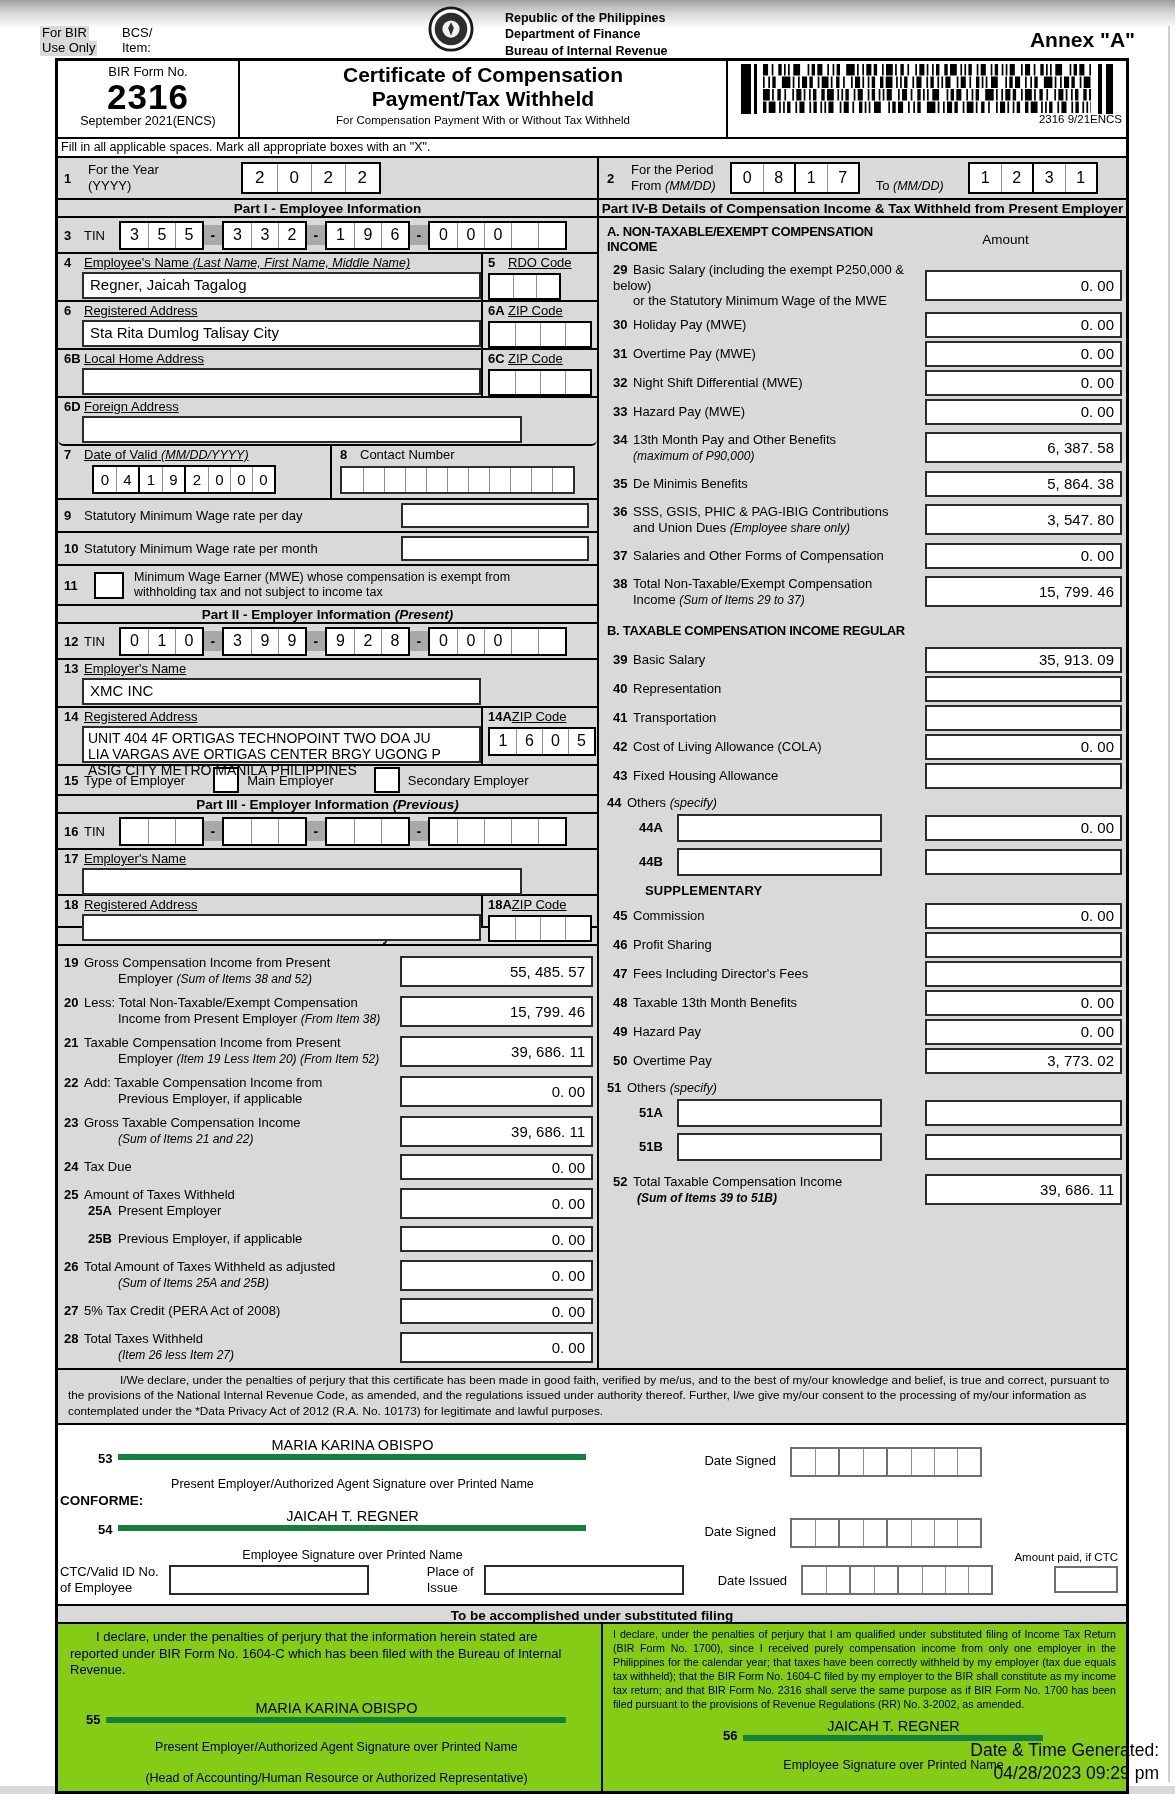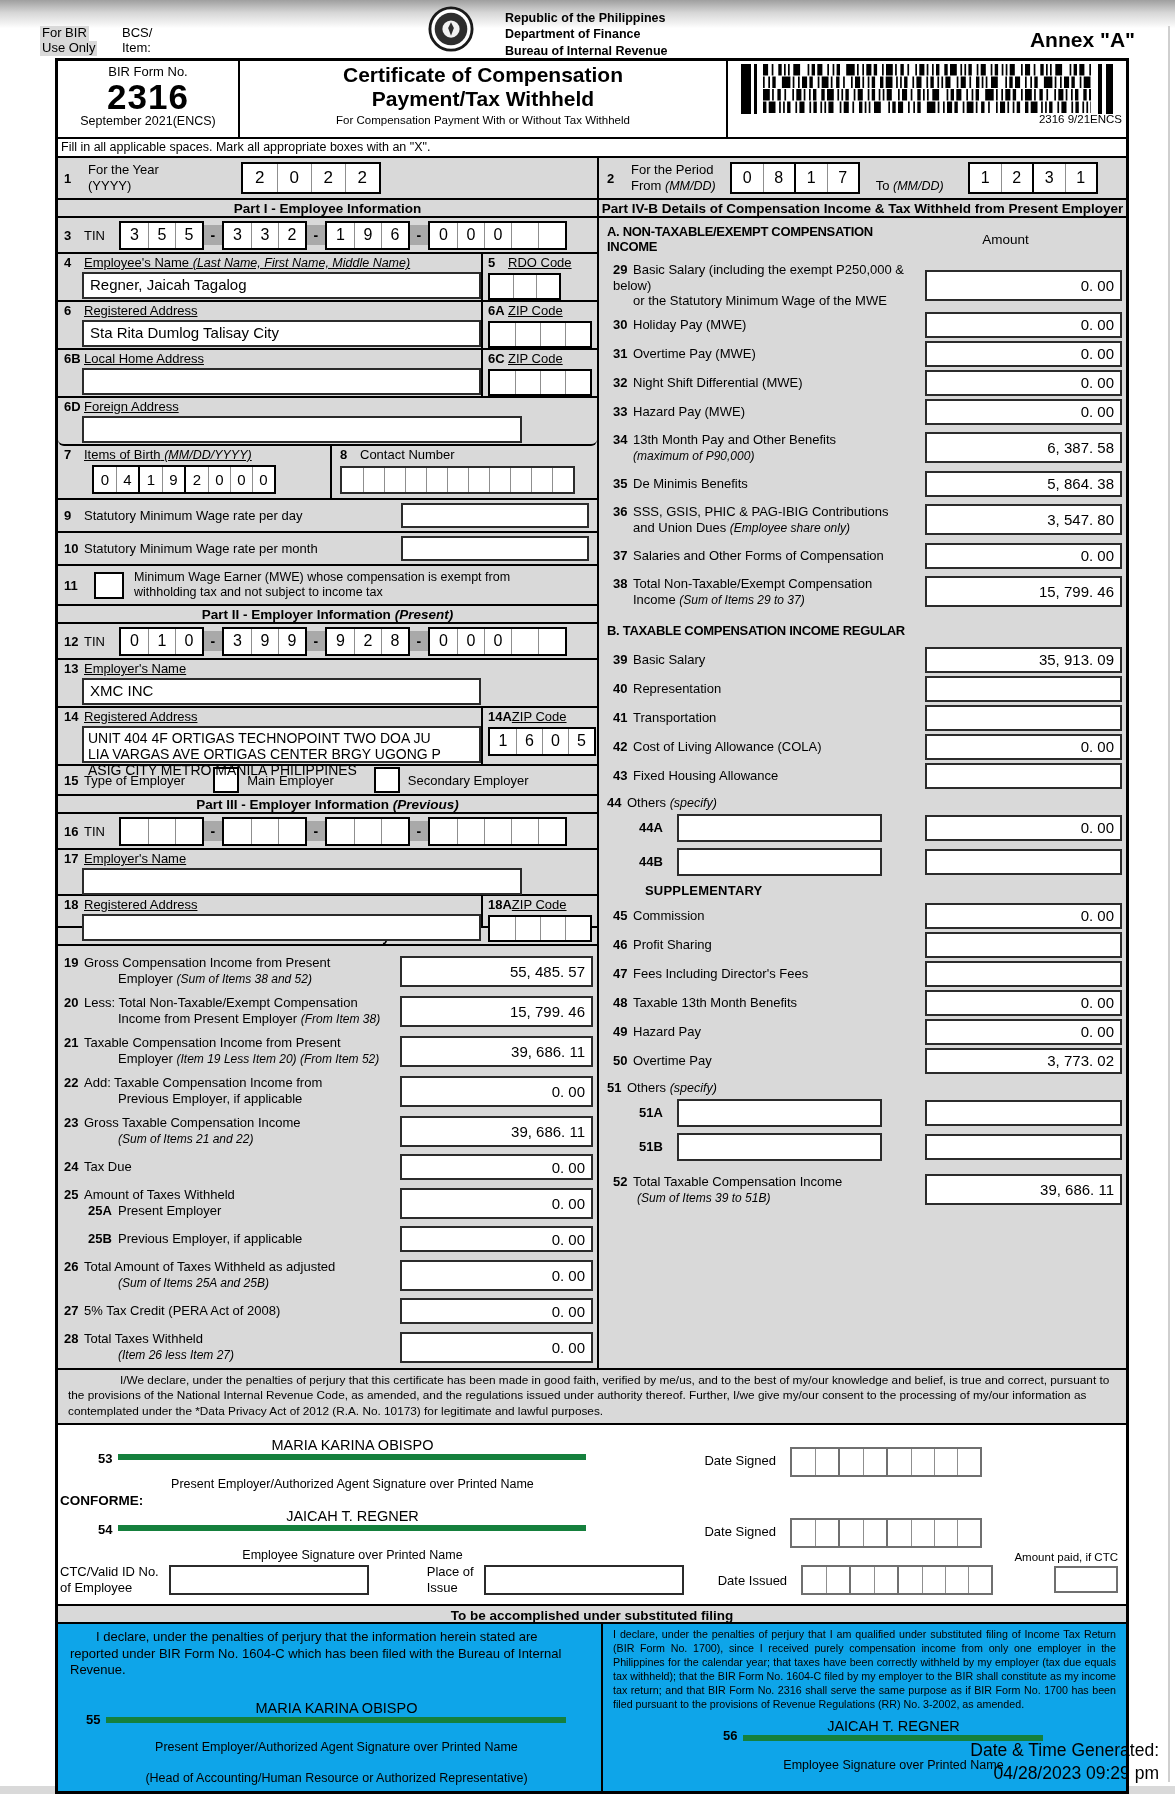--- a/index.html
+++ b/index.html
@@ -157,21 +157,21 @@
   .ctc-lbl { font-size:13px; line-height:1.25; margin-left:2px; }
   .ctc-box { width:200px; height:30px; background:#fff; border:2px solid #2b2b2b; margin-left:10px; }
   .ctc-place { font-size:13px; line-height:1.25; margin-left:58px; }
   .ctc-issued { font-size:13px; margin:0 14px 0 34px; white-space:nowrap; }
   .ctc-row .datec { margin-top:0; }
   .amtpaid { margin-left:auto; margin-right:8px; display:flex; flex-direction:column; align-items:flex-end; margin-top:-16px; }
   .ap-lbl { font-size:11.5px; }
   .ap-box { width:64px; height:27px; background:#fff; border:2px solid #6f6f6f; margin-top:3px; }
 
   .sub-hdr { border-top:2.5px solid #000; border-bottom:2.5px solid #000; background:#d9d9d9; text-align:center; font-weight:bold; font-size:13.5px; height:20px; line-height:19px; }
-  .substrow { display:flex; background:#0ea5e9; }
+  .substrow { display:flex; background:#84cc16; }
   .sb-left { width:545px; border-right:2.5px solid #000; padding:5px 14px 6px 12px; }
   .sb-left .txt { font-size:13px; line-height:1.25; text-indent:26px; width:500px; }
   .sb-right { flex:1; padding:4px 10px 4px 10px; }
   .sb-right .txt { font-size:10.7px; line-height:1.3; text-align:justify; }
   .sb-sig { display:flex; align-items:flex-start; margin-top:22px; }
   .sb-sig .sig-num { margin:12px 6px 0 16px; }
   .sb-sig .sig-line { width:460px; }
   .sb-right .sb-sig { margin-top:6px; }
   .sb-right .sig-line { width:300px; }
   .sb-right .sig-num { margin:10px 6px 0 110px; }
@@ -539,21 +539,21 @@
 
         <div class="lrow fld r-6d">
           <div class="fld-main">
             <div class="fld-lbl"><span class="n">6D</span><span class="u">Foreign Address</span></div>
             <div class="ibox w440"><span></span></div>
           </div>
         </div>
 
         <div class="lrow r-78">
           <div class="half7">
-            <div class="fld-lbl"><span class="n">7</span><span class="u"><span>Items of Birth</span> <i>(MM/DD/YYYY)</i></span></div>
+            <div class="fld-lbl"><span class="n">7</span><span class="u"><span>Date of Valid</span> <i>(MM/DD/YYYY)</i></span></div>
             <div class="cellrow dob">
                 <div class="cellgrp">
                   <div class="cell">0</div>
                   <div class="cell">4</div>
                 </div>
                 <div class="cellgrp">
                   <div class="cell">1</div>
                   <div class="cell">9</div>
                 </div>
                 <div class="cellgrp">
@@ -1098,21 +1098,21 @@
             <span class="n">51B</span>
             <div class="spec-box"><span></span></div>
             <div class="amt-box">
                 <span></span>
               </div>
           </div>
 
           <div class="amt-row tall" style="margin-top:6px;">
             <div class="amt-lbl">
               <div class="l1"><span class="n">52</span><span class="t">Total Taxable Compensation Income</span></div>
-              <div class="l2" style="padding-left:24px;"><span class="sub">(Sum of Items 39 to 51B)</span></div>
+              <div class="l2" style="padding-left:24px;font-weight:bold;"><span class="sub">(Sum of Items 39 to 51B)</span></div>
             </div>
             <div class="amt-box" style="height:31px;">
                 <span>39, 686. 11</span>
               </div>
           </div>
         </div>
       </div>
     </div>
 
     <div class="decl" style="border-top:2.5px solid #000;">I/We declare, under the penalties of perjury that this certificate has been made in good faith, verified by me/us, and to the best of my/our knowledge and belief, is true and correct, pursuant to the provisions of the National Internal Revenue Code, as amended, and the regulations issued under authority thereof. Further, I/we give my/our consent to the processing of my/our information as contemplated under the *Data Privacy Act of 2012 (R.A. No. 10173) for legitimate and lawful purposes.</div>

